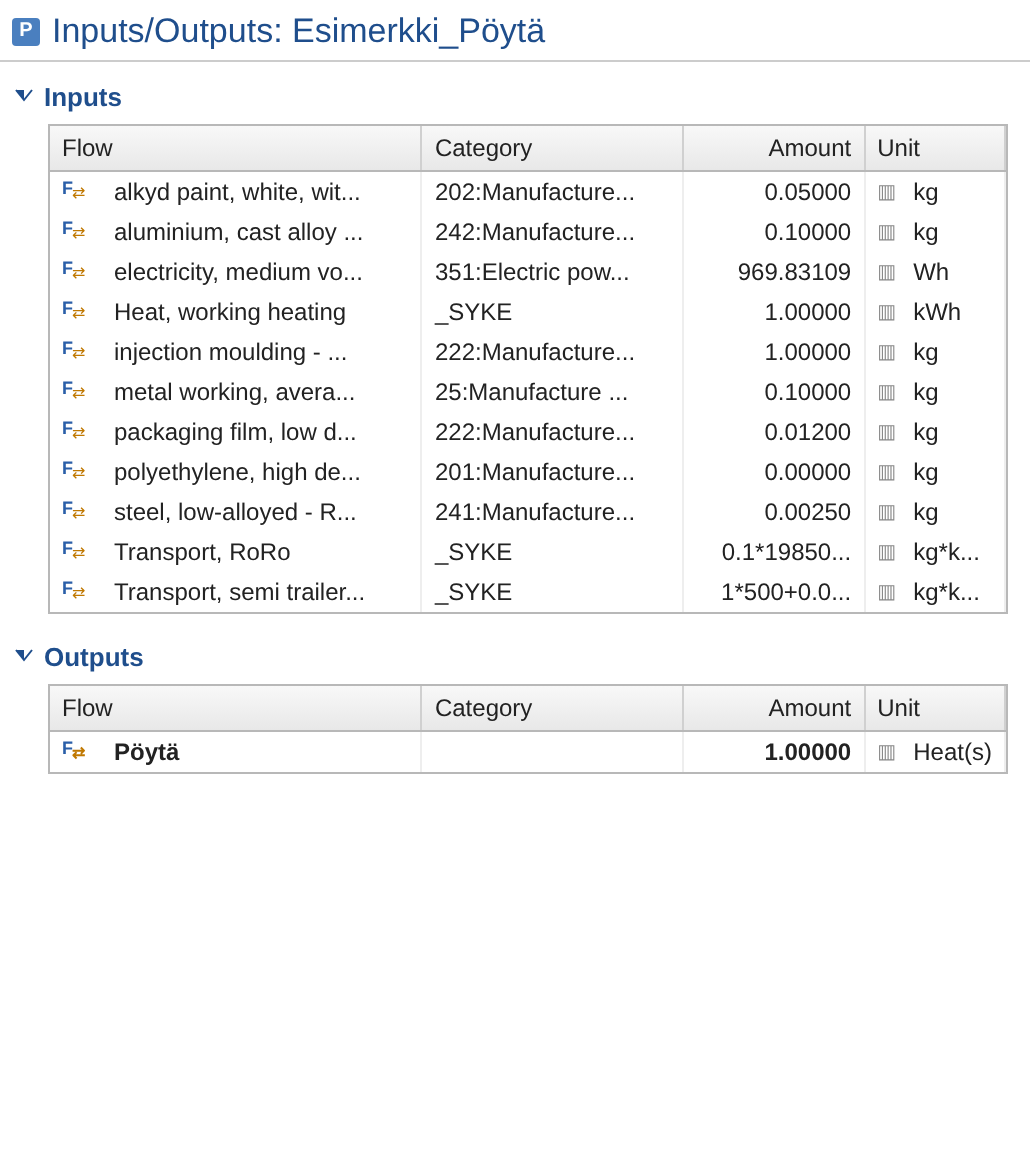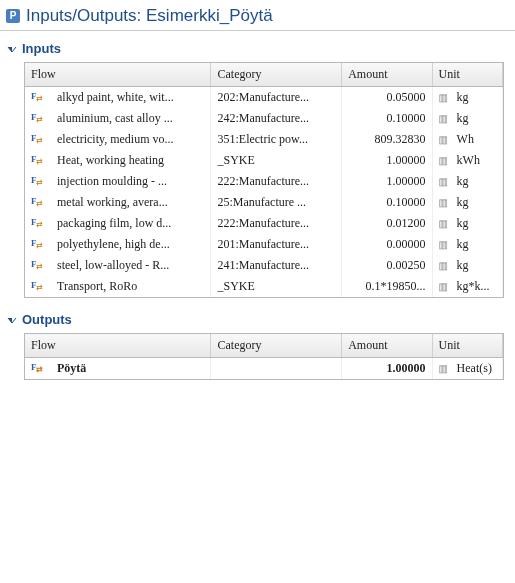--- a/index.html
+++ b/index.html
@@ -32,57 +32,56 @@
   .title-text {
     color: #1f4e8c;
     font-size: 17px;
     font-weight: normal;
   }
   .section {
     margin: 8px 4px 0 4px;
   }
   .section-header {
     display: flex;
-    align-items: center;
+    align-items: flex-start;
     cursor: pointer;
     padding: 2px 0 6px 2px;
   }
   .chevron {
     width: 12px;
     height: 12px;
     margin-right: 4px;
   }
   .chevron svg { display: block; }
   .section-title {
     color: #1f4e8c;
     font-weight: bold;
     font-size: 13px;
   }
   .table-wrap {
     margin: 0 0 12px 20px;
     border: 1px solid #b8b8b8;
     width: 480px;
-    font-family: Liberation Serif, serif;
   }
   table {
     border-collapse: collapse;
     width: 100%;
     table-layout: fixed;
   }
   th {
     background: linear-gradient(#f8f8f8, #e8e8e8);
     border-bottom: 1px solid #b8b8b8;
     border-right: 1px solid #d0d0d0;
     text-align: left;
     font-weight: normal;
     padding: 4px 6px;
     color: #222;
     font-size: 12px;
   }
-  th.amount { text-align: left; }
+  th.amount { text-align: right; }
   td {
     padding: 3px 6px;
     border-right: 1px solid #eee;
     white-space: nowrap;
     overflow: hidden;
     text-overflow: ellipsis;
     font-size: 12px;
     color: #222;
   }
   td.amount { text-align: right; }
@@ -200,21 +199,21 @@
             </td>
           </tr>
           <tr>
             <td>
               <div class="flow-cell">
                 <span class="flow-icon"></span>
                 <span>electricity, medium vo...</span>
               </div>
             </td>
             <td>351:Electric pow...</td>
-            <td class="amount">809.32830</td>
+            <td class="amount">969.83109</td>
             <td>
               <div class="unit-cell">
                 <span class="ruler-icon">▥</span>
                 <span>Wh</span>
               </div>
             </td>
           </tr>
           <tr>
             <td>
               <div class="flow-cell">
@@ -313,20 +312,36 @@
           </tr>
           <tr>
             <td>
               <div class="flow-cell">
                 <span class="flow-icon"></span>
                 <span>Transport, RoRo</span>
               </div>
             </td>
             <td>_SYKE</td>
             <td class="amount">0.1*19850...</td>
+            <td>
+              <div class="unit-cell">
+                <span class="ruler-icon">▥</span>
+                <span>kg*k...</span>
+              </div>
+            </td>
+          </tr>
+          <tr>
+            <td>
+              <div class="flow-cell">
+                <span class="flow-icon"></span>
+                <span>Transport, semi trailer...</span>
+              </div>
+            </td>
+            <td>_SYKE</td>
+            <td class="amount">1*500+0.0...</td>
             <td>
               <div class="unit-cell">
                 <span class="ruler-icon">▥</span>
                 <span>kg*k...</span>
               </div>
             </td>
           </tr>
         </tbody>
     </table>
   </div>

